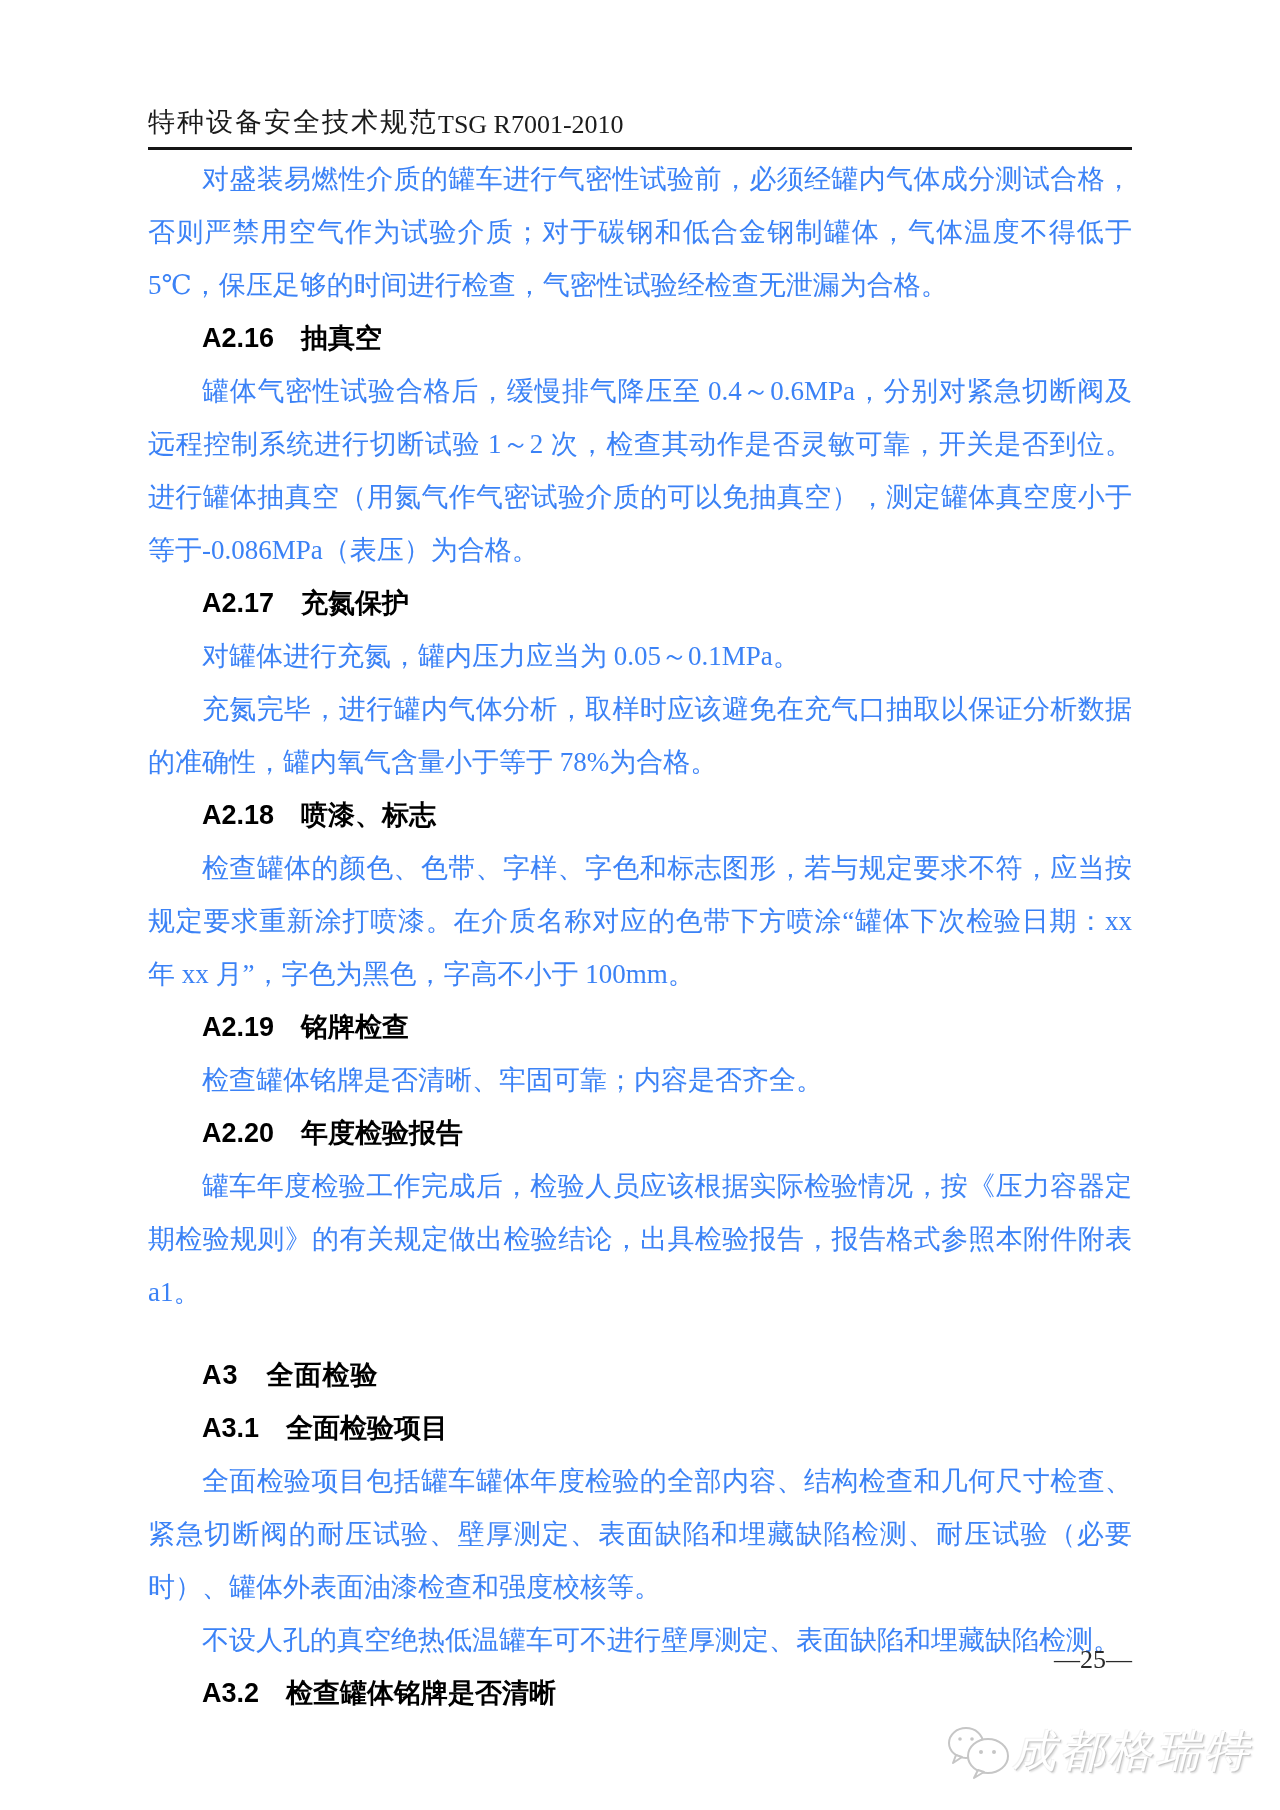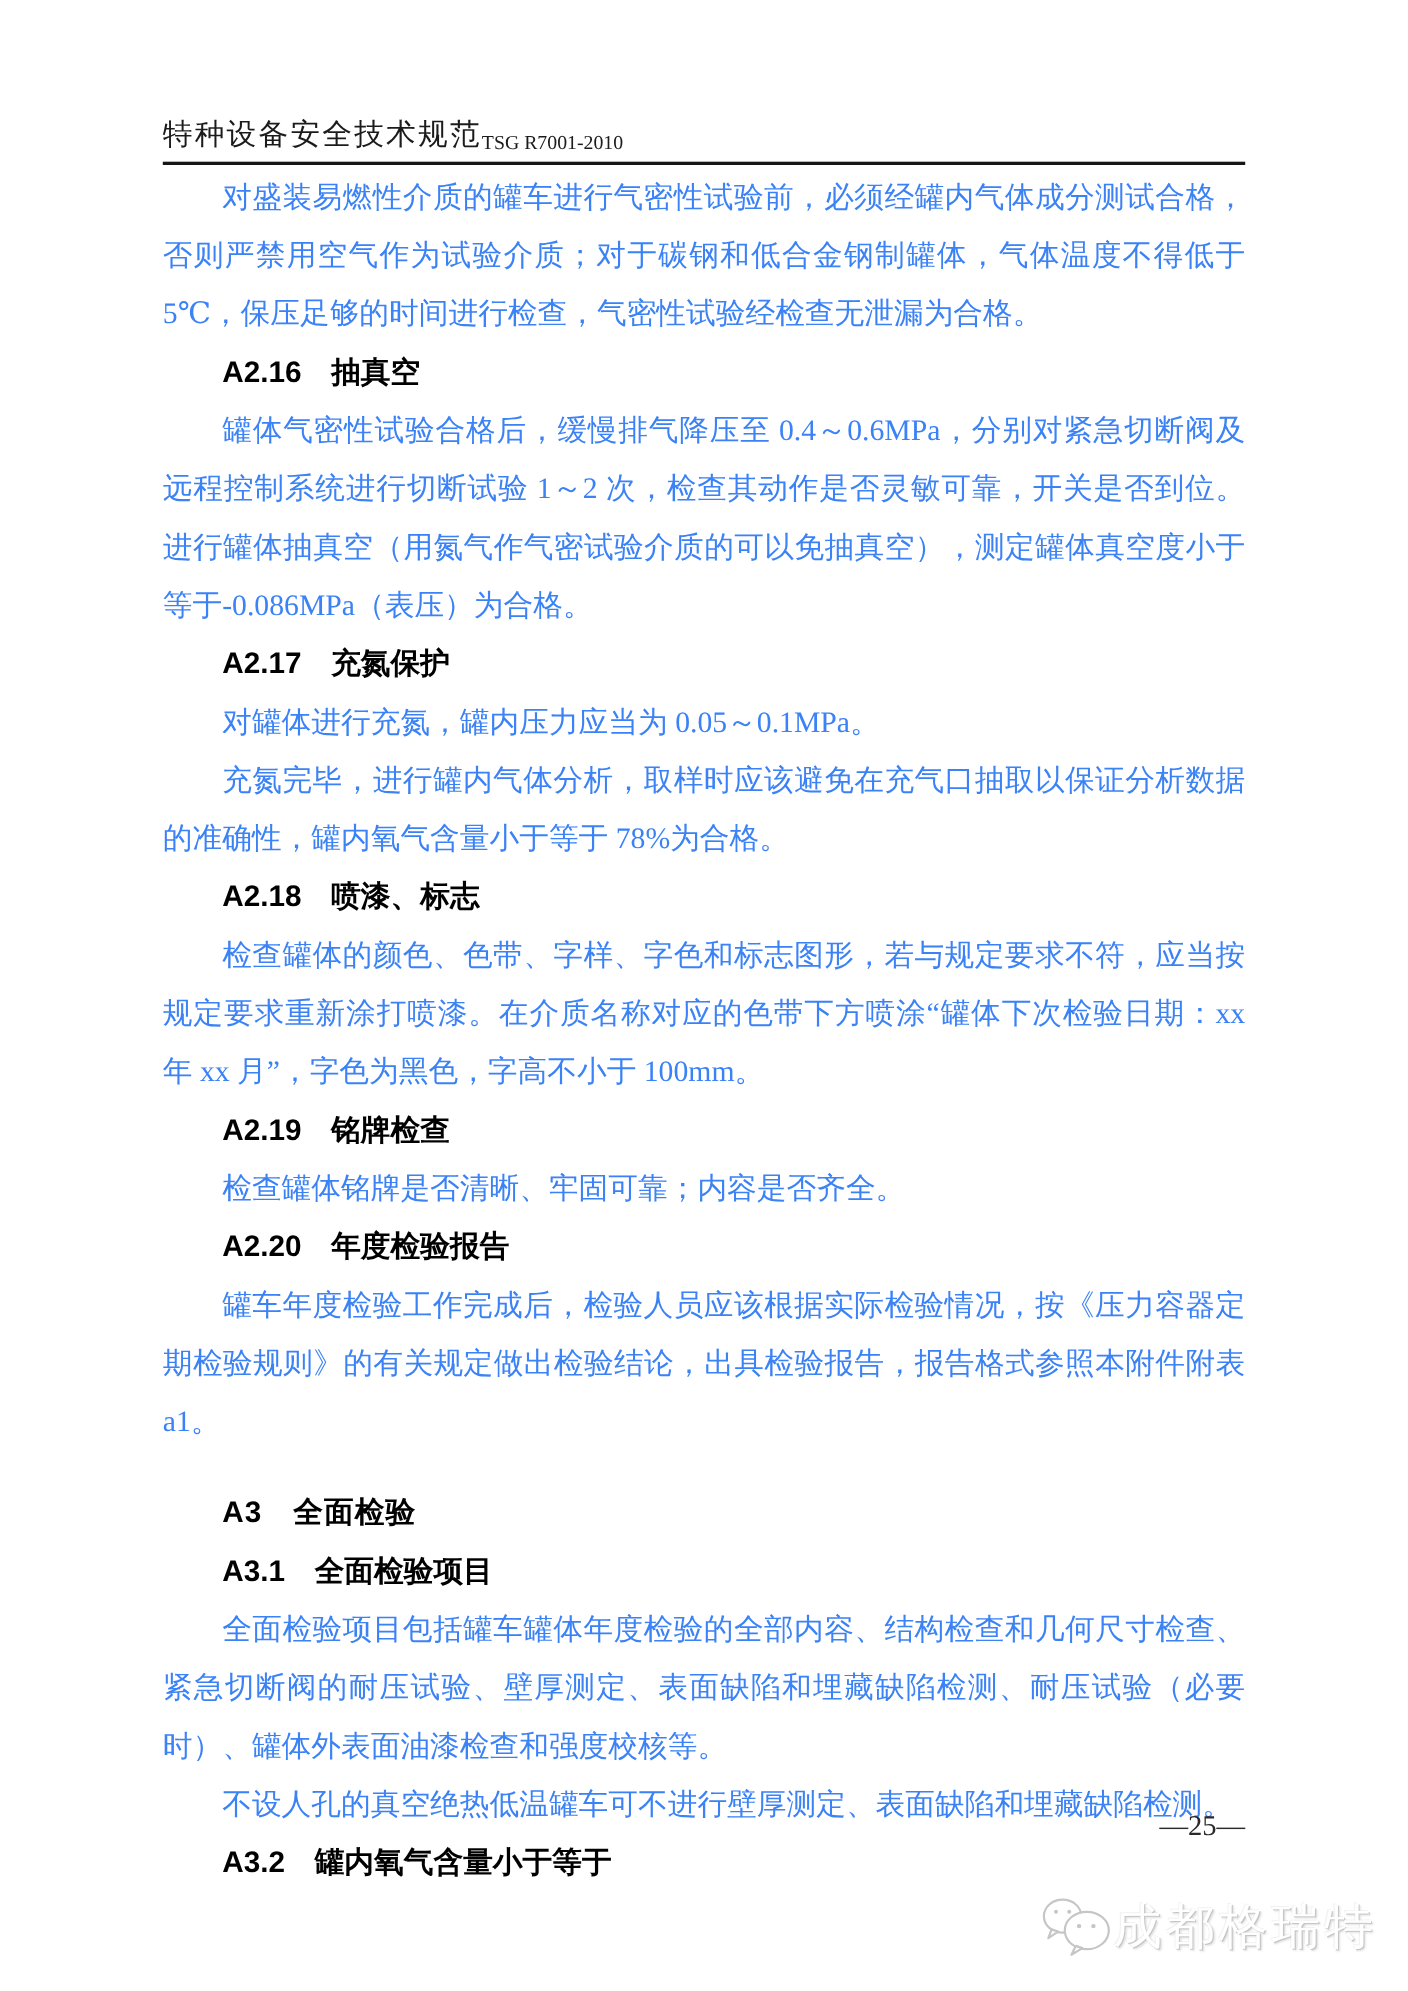--- a/index.html
+++ b/index.html
@@ -23,21 +23,21 @@
     border-bottom: 3px solid #161616;
     padding-bottom: 7px;
     box-sizing: border-box;
   }
   .header-left {
     font-size: 27px;
     letter-spacing: 2px;
     font-family: "Liberation Serif", "DejaVu Serif", serif;
   }
   .header-right {
-    font-size: 18px;
+    font-size: 26px;
     font-family: "Liberation Serif", "DejaVu Serif", serif;
   }
   .page-body {
     position: absolute;
     top: 153px;
     left: 148px;
     width: 984px;
   }
   .body-para {
     margin: 0;
@@ -65,22 +65,23 @@
     font-size: 26px;
     line-height: 36px;
     font-family: "Liberation Serif", "DejaVu Serif", serif;
     color: #2a2a2a;
   }
   .watermark {
     position: absolute;
     top: 1722px;
     right: 28px;
     display: flex;
-    align-items: flex-start;
+    align-items: flex-end;
     gap: 0;
+    font-style: italic;
   }
   .watermark-text {
     font-size: 44px;
     letter-spacing: 4px;
     font-family: "Liberation Sans", "DejaVu Sans", sans-serif;
     color: #ffffff;
     text-shadow: 1px 1px 0 #c6c6c6, 2px 2px 2px #dcdcdc, -1px -1px 0 #f2f2f2;
   }
   .wechat-icon svg { display: block; }
 </style>
@@ -102,21 +103,21 @@
   <p class="sec-heading">A2.18　喷漆、标志</p>
   <p class="body-para">检查罐体的颜色、色带、字样、字色和标志图形，若与规定要求不符，应当按规定要求重新涂打喷漆。在介质名称对应的色带下方喷涂“罐体下次检验日期：xx 年 xx 月”，字色为黑色，字高不小于 100mm。</p>
   <p class="sec-heading">A2.19　铭牌检查</p>
   <p class="body-para">检查罐体铭牌是否清晰、牢固可靠；内容是否齐全。</p>
   <p class="sec-heading">A2.20　年度检验报告</p>
   <p class="body-para">罐车年度检验工作完成后，检验人员应该根据实际检验情况，按《压力容器定期检验规则》的有关规定做出检验结论，出具检验报告，报告格式参照本附件附表 a1。</p>
   <p class="sec-heading major">A3　全面检验</p>
   <p class="sec-heading">A3.1　全面检验项目</p>
   <p class="body-para">全面检验项目包括罐车罐体年度检验的全部内容、结构检查和几何尺寸检查、紧急切断阀的耐压试验、壁厚测定、表面缺陷和埋藏缺陷检测、耐压试验（必要时）、罐体外表面油漆检查和强度校核等。</p>
   <p class="body-para">不设人孔的真空绝热低温罐车可不进行壁厚测定、表面缺陷和埋藏缺陷检测。</p>
-  <p class="sec-heading">A3.2　罐内氧气含量小于等于</p>
+  <p class="sec-heading">A3.2　检查罐体铭牌是否清晰</p>
 </main>
 
 <div class="page-number">—25—</div>
 
 <div class="watermark">
   <span class="wechat-icon">
     <svg width="66" height="58" viewBox="0 0 66 58">
       <g fill="#ffffff" stroke="#c6c6c6" stroke-width="2">
         <ellipse cx="20" cy="20" rx="17" ry="15"></ellipse>
         <path d="M10 32 L7 40 L16 34 Z" stroke-linejoin="round"></path>

